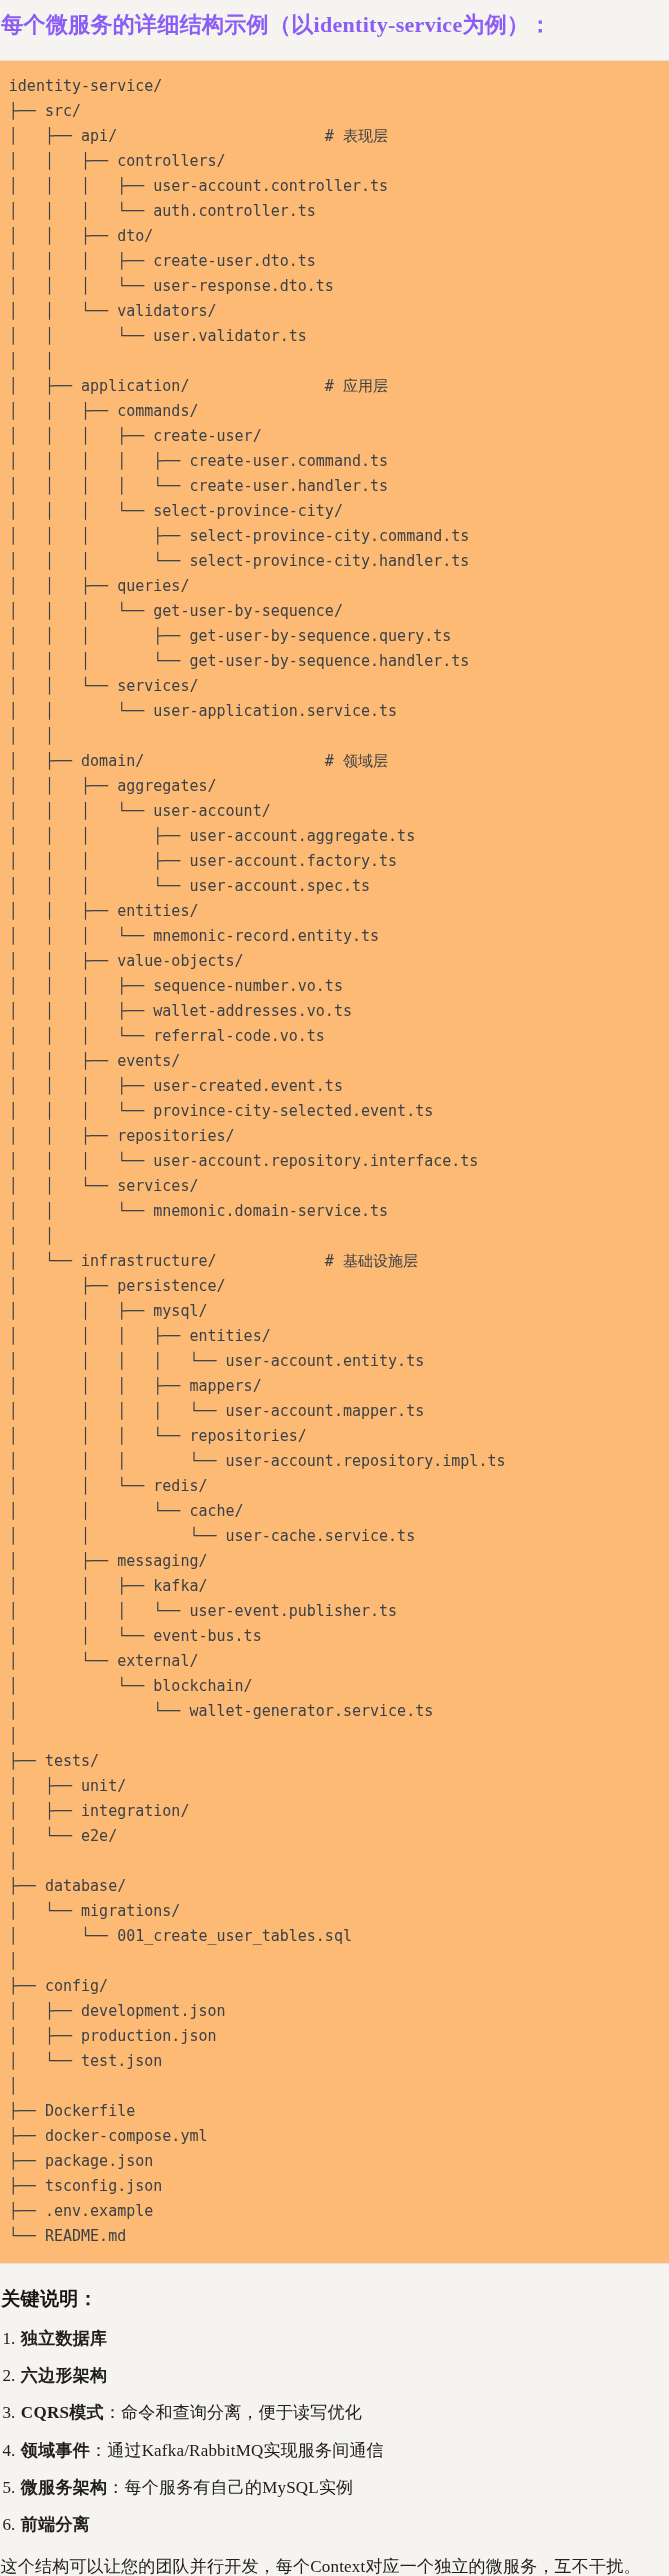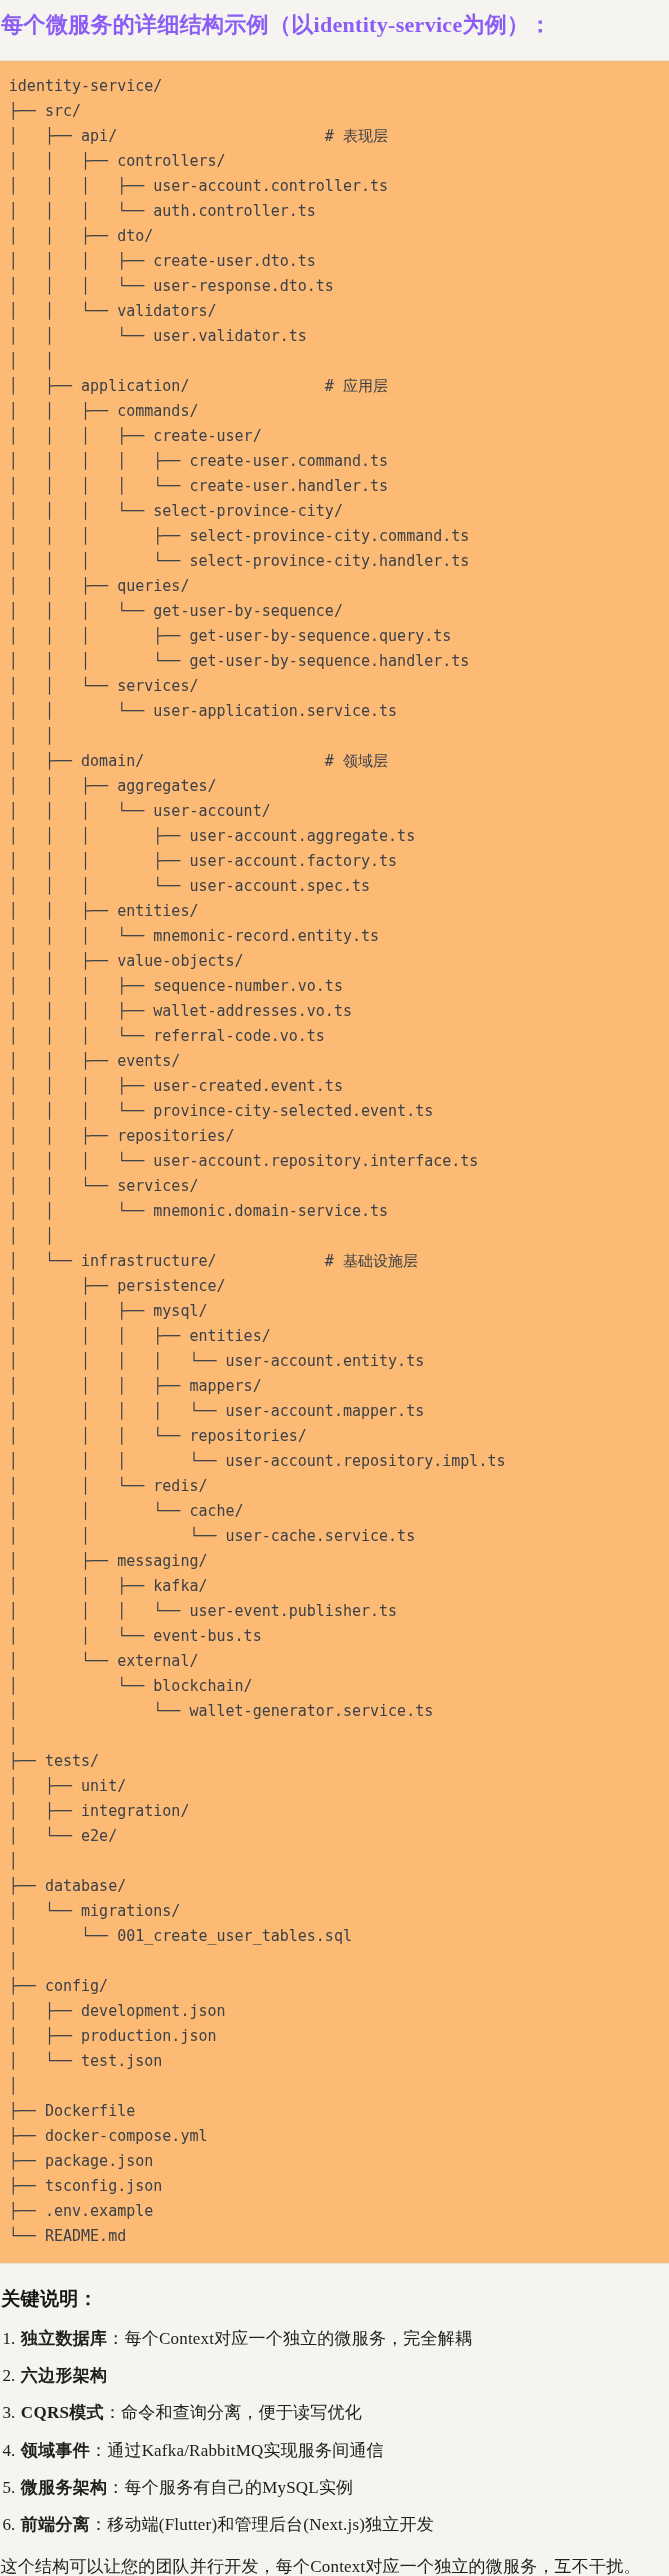--- a/index.html
+++ b/index.html
@@ -170,21 +170,20 @@
 ├── .env.example
 └── README.md</pre>
 </div>
 
 <h2 class="notes-heading">关键说明：</h2>
 
 <div class="notes-list">
   <div class="note-item">
     <span class="note-num">1.</span>
       <span class="note-label">独立数据库</span>
-      <span class="note-text">：每个Context对应一个独立的微服务，完全解耦</span>
   </div>
   <div class="note-item">
     <span class="note-num">2.</span>
       <span class="note-label">六边形架构</span>
   </div>
   <div class="note-item">
     <span class="note-num">3.</span>
       <span class="note-label">CQRS模式</span>
       <span class="note-text">：命令和查询分离，便于读写优化</span>
   </div>
@@ -194,18 +193,17 @@
       <span class="note-text">：通过Kafka/RabbitMQ实现服务间通信</span>
   </div>
   <div class="note-item">
     <span class="note-num">5.</span>
       <span class="note-label">微服务架构</span>
       <span class="note-text">：每个服务有自己的MySQL实例</span>
   </div>
   <div class="note-item">
     <span class="note-num">6.</span>
       <span class="note-label">前端分离</span>
-      <span class="note-text">：移动端(Flutter)和管理后台(Next.js)独立开发</span>
   </div>
 </div>
 
 <p class="closing-para">这个结构可以让您的团队并行开发，每个Context对应一个独立的微服务，互不干扰。</p>
 
 
 </body></html>

